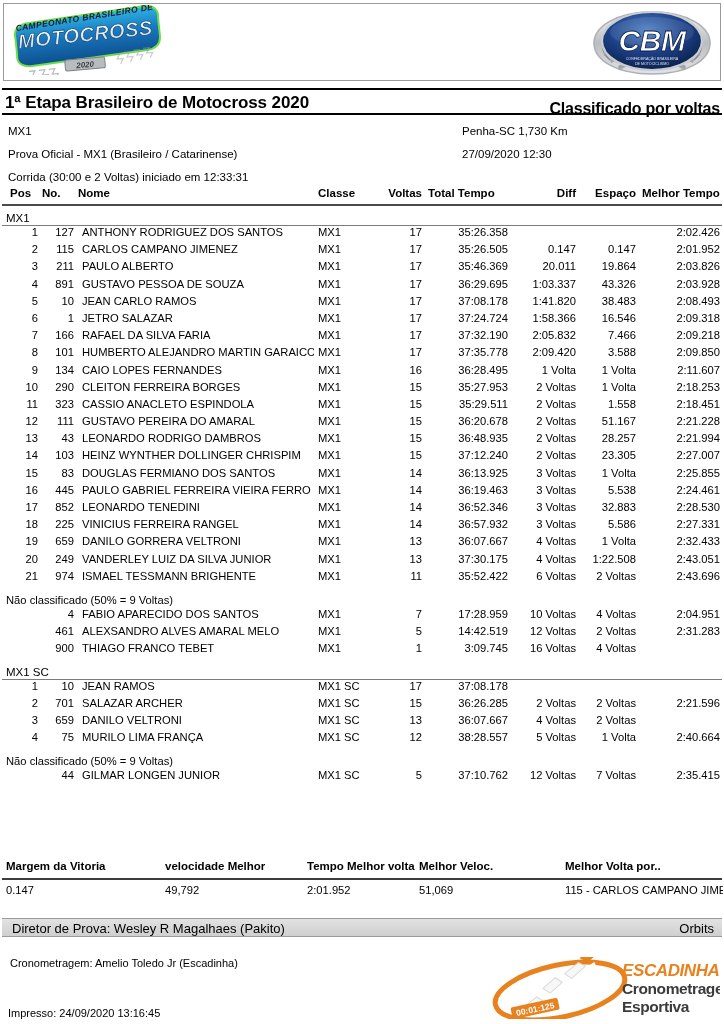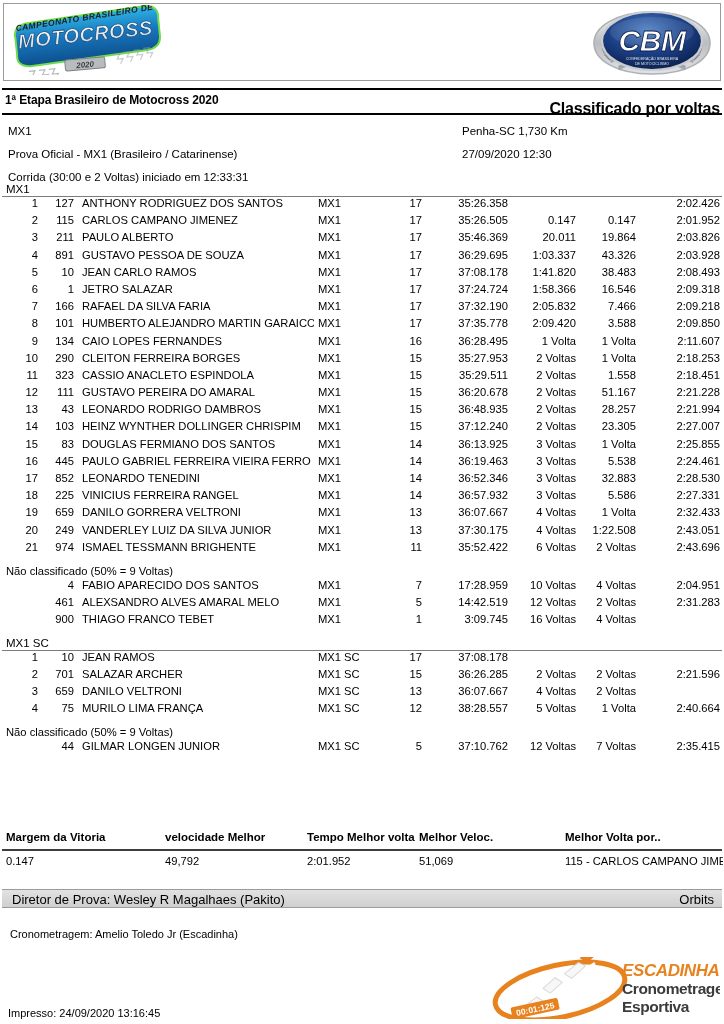--- a/index.html
+++ b/index.html
@@ -51,21 +51,21 @@
     margin: 7px 2px 0 2px;
     border-top: 2px solid #000;
     border-bottom: 2px solid #000;
     height: 23px;
     position: relative;
   }
   .title-left {
     position: absolute;
     left: 3px;
     top: 3px;
-    font-size: 12px;
+    font-size: 17px;
     font-weight: bold;
     letter-spacing: -0.1px;
   }
   .title-right {
     position: absolute;
     right: 2px;
     top: 10px;
     font-size: 16px;
     font-weight: bold;
     letter-spacing: -0.2px;
@@ -288,20 +288,31 @@
       <span class="l">Prova Oficial - MX1 (Brasileiro / Catarinense)</span>
       <span class="r">27/09/2020 12:30</span>
     </div>
     <div class="meta-row m3">
       <span class="l">Corrida (30:00 e 2 Voltas) iniciado em 12:33:31</span>
     </div>
   </div>
 
   <div class="tbl">
 
+    <div class="colhead">
+      <span class="c-pos">Pos</span>
+      <span class="c-no">No.</span>
+      <span class="c-name">Nome</span>
+      <span class="c-class">Classe</span>
+      <span class="c-laps">Voltas</span>
+      <span class="c-total">Total Tempo</span>
+      <span class="c-diff">Diff</span>
+      <span class="c-gap">Espaço</span>
+      <span class="c-best">Melhor Tempo</span>
+    </div>
 
     <div id="groups-container">
         <div class="grp-title"><span>MX1</span></div>
         <div class="row">
           <span class="c-pos">1</span>
           <span class="c-no">127</span>
           <span class="c-name">ANTHONY RODRIGUEZ DOS SANTOS</span>
           <span class="c-class">MX1</span>
           <span class="c-laps">17</span>
           <span class="c-total">35:26.358</span>

